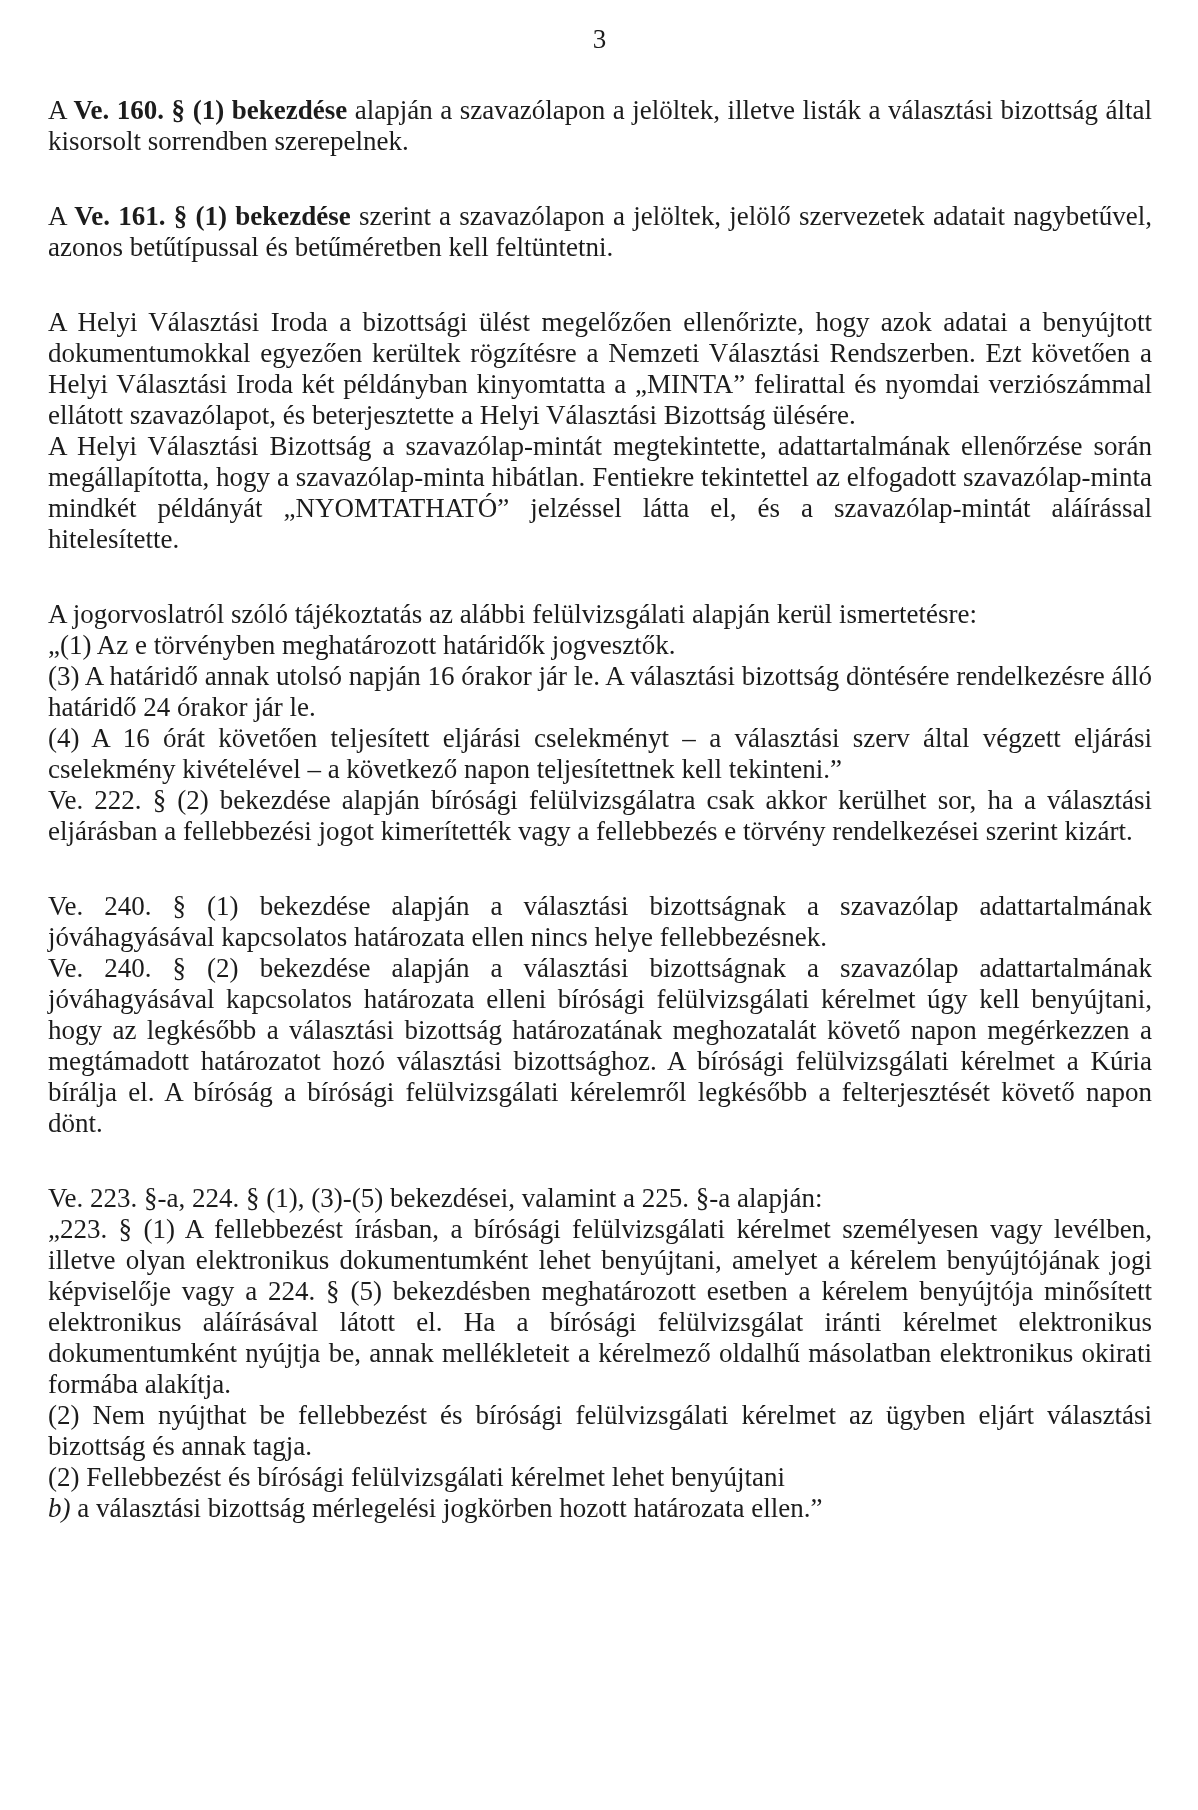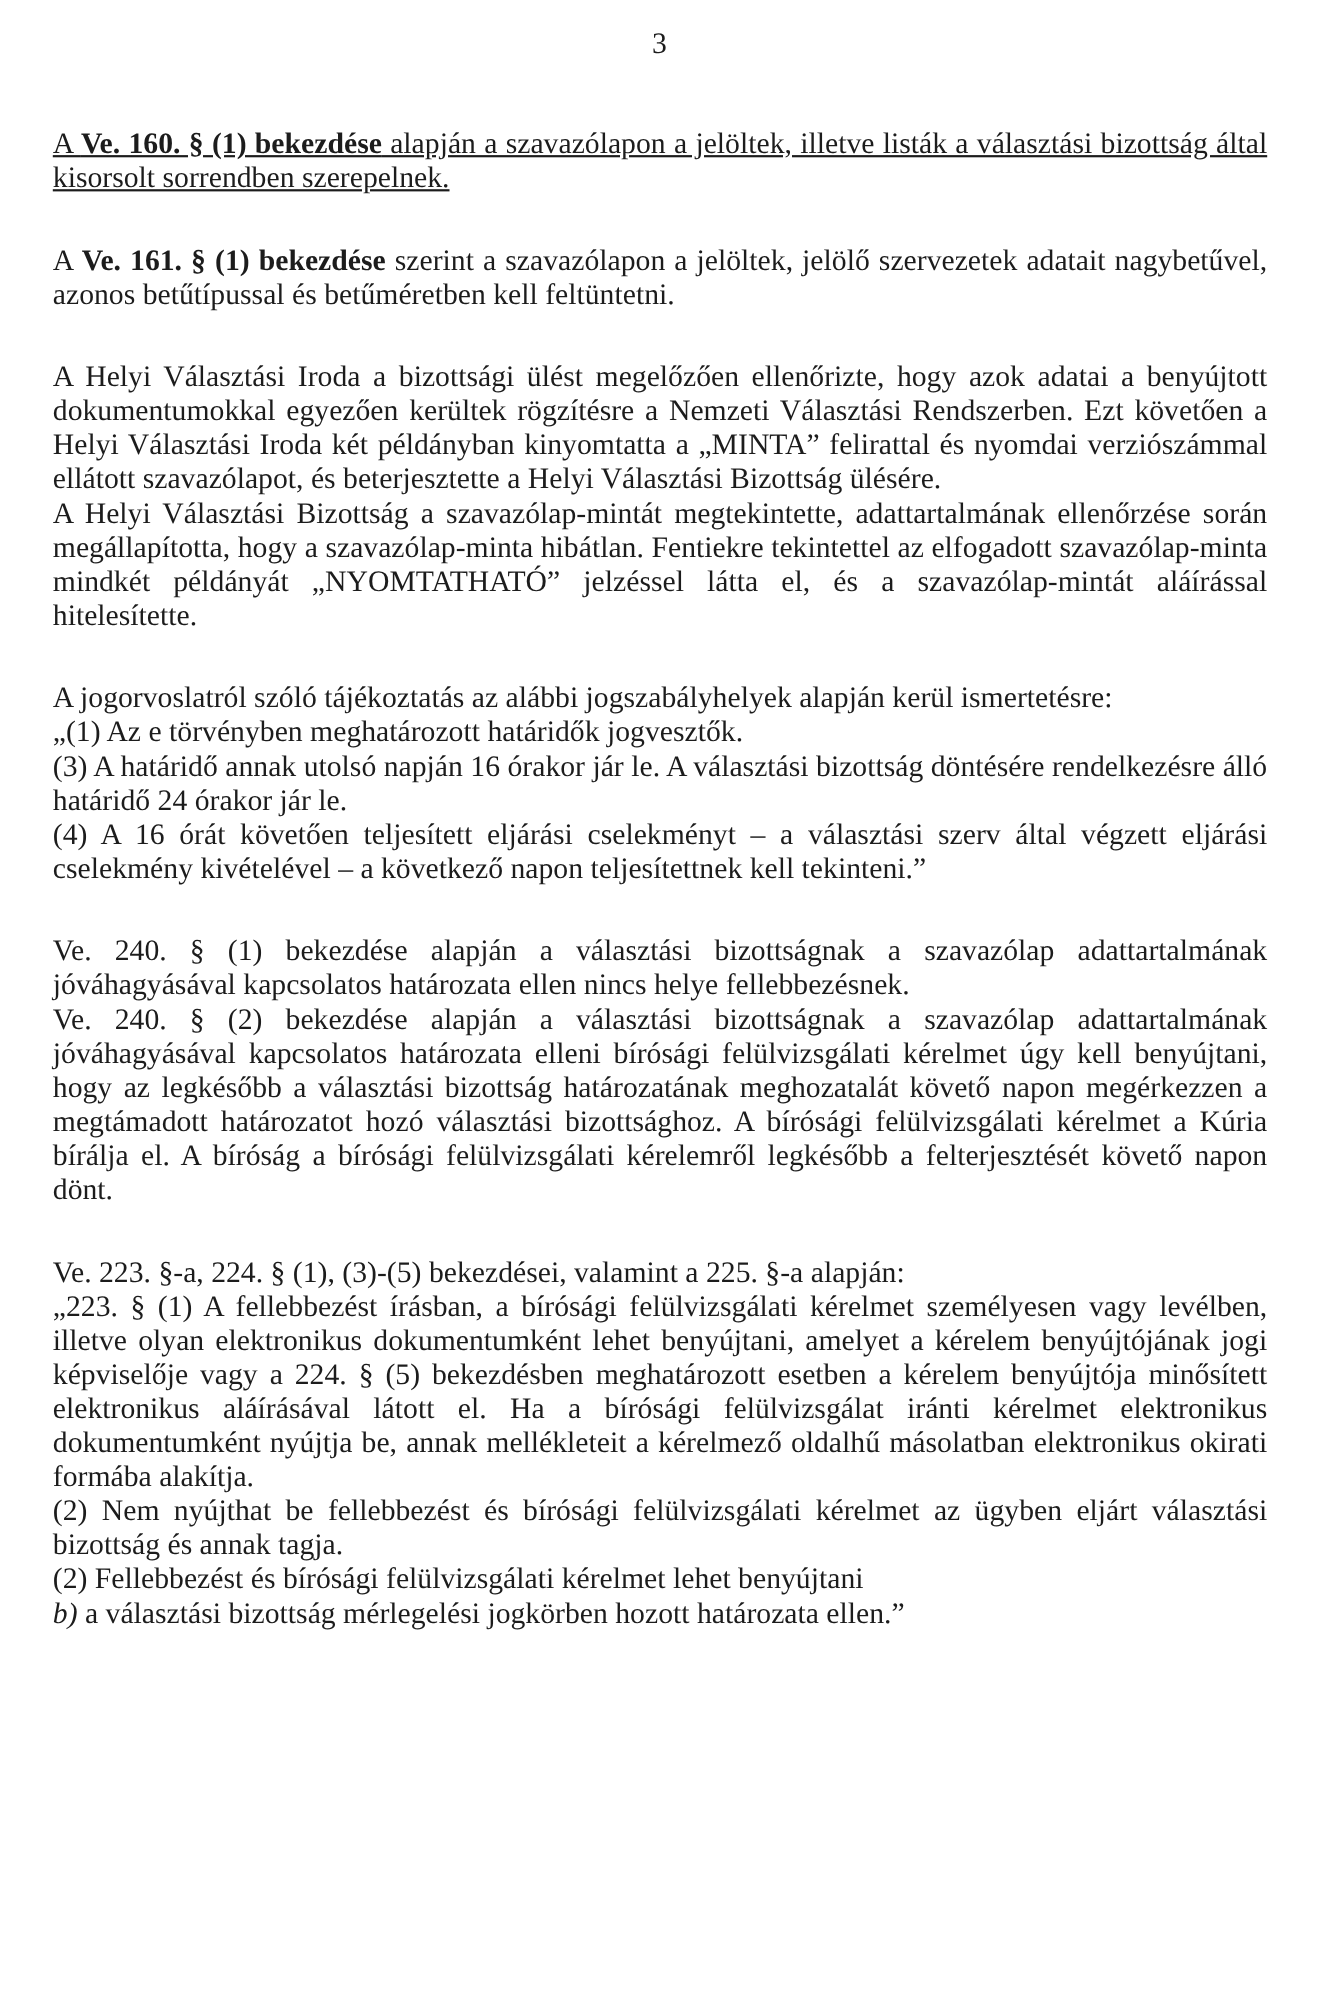--- a/index.html
+++ b/index.html
@@ -27,22 +27,21 @@
   }
   p.para {
     margin: 0;
     text-align: justify;
     text-justify: inter-word;
   }
   p.sec {
     margin-top: 44px;
   }
   p.first {
-    margin-top: 60px;
-    text-decoration: underline;
+    margin-top: 40px;
   }
   strong.law-ref {
     font-weight: bold;
   }
   em.list-marker {
     font-style: italic;
   }
 </style>
 </head>
 <body>
@@ -51,24 +50,25 @@
 
   <div class="page-number">3</div>
 
   <p class="para sec first"><span>A </span><strong class="law-ref">Ve. 160. § (1) bekezdése</strong><span> alapján a szavazólapon a jelöltek, illetve listák a választási bizottság által kisorsolt sorrendben szerepelnek.</span></p>
 
   <p class="para sec"><span>A </span><strong class="law-ref">Ve. 161. § (1) bekezdése</strong><span> szerint a szavazólapon a jelöltek, jelölő szervezetek adatait nagybetűvel, azonos betűtípussal és betűméretben kell feltüntetni.</span></p>
 
   <p class="para sec">A Helyi Választási Iroda a bizottsági ülést megelőzően ellenőrizte, hogy azok adatai a benyújtott dokumentumokkal egyezően kerültek rögzítésre a Nemzeti Választási Rendszerben. Ezt követően a Helyi Választási Iroda két példányban kinyomtatta a „MINTA” felirattal és nyomdai verziószámmal ellátott szavazólapot, és beterjesztette a Helyi Választási Bizottság ülésére.</p>
   <p class="para">A Helyi Választási Bizottság a szavazólap-mintát megtekintette, adattartalmának ellenőrzése során megállapította, hogy a szavazólap-minta hibátlan. Fentiekre tekintettel az elfogadott szavazólap-minta mindkét példányát „NYOMTATHATÓ” jelzéssel látta el, és a szavazólap-mintát aláírással hitelesítette.</p>
 
-  <p class="para sec">A jogorvoslatról szóló tájékoztatás az alábbi jogszabályhelyek alapján kerül ismertetésre:</p>
+  <p class="para sec">A jogorvoslatról szóló tájékoztatás az alábbi felülvizsgálati alapján kerül ismertetésre:</p>
   <p class="para">„(1) Az e törvényben meghatározott határidők jogvesztők.</p>
   <p class="para">(3) A határidő annak utolsó napján 16 órakor jár le. A választási bizottság döntésére rendelkezésre álló határidő 24 órakor jár le.</p>
   <p class="para">(4) A 16 órát követően teljesített eljárási cselekményt – a választási szerv által végzett eljárási cselekmény kivételével – a következő napon teljesítettnek kell tekinteni.”</p>
+  <p class="para">Ve. 222. § (2) bekezdése alapján bírósági felülvizsgálatra csak akkor kerülhet sor, ha a választási eljárásban a fellebbezési jogot kimerítették vagy a fellebbezés e törvény rendelkezései szerint kizárt.</p>
 
   <p class="para sec">Ve. 240. § (1) bekezdése alapján a választási bizottságnak a szavazólap adattartalmának jóváhagyásával kapcsolatos határozata ellen nincs helye fellebbezésnek.</p>
   <p class="para">Ve. 240. § (2) bekezdése alapján a választási bizottságnak a szavazólap adattartalmának jóváhagyásával kapcsolatos határozata elleni bírósági felülvizsgálati kérelmet úgy kell benyújtani, hogy az legkésőbb a választási bizottság határozatának meghozatalát követő napon megérkezzen a megtámadott határozatot hozó választási bizottsághoz. A bírósági felülvizsgálati kérelmet a Kúria bírálja el. A bíróság a bírósági felülvizsgálati kérelemről legkésőbb a felterjesztését követő napon dönt.</p>
 
   <p class="para sec">Ve. 223. §-a, 224. § (1), (3)-(5) bekezdései, valamint a 225. §-a alapján:</p>
   <p class="para">„223. § (1) A fellebbezést írásban, a bírósági felülvizsgálati kérelmet személyesen vagy levélben, illetve olyan elektronikus dokumentumként lehet benyújtani, amelyet a kérelem benyújtójának jogi képviselője vagy a 224. § (5) bekezdésben meghatározott esetben a kérelem benyújtója minősített elektronikus aláírásával látott el. Ha a bírósági felülvizsgálat iránti kérelmet elektronikus dokumentumként nyújtja be, annak mellékleteit a kérelmező oldalhű másolatban elektronikus okirati formába alakítja.</p>
   <p class="para">(2) Nem nyújthat be fellebbezést és bírósági felülvizsgálati kérelmet az ügyben eljárt választási bizottság és annak tagja.</p>
   <p class="para">(2) Fellebbezést és bírósági felülvizsgálati kérelmet lehet benyújtani</p>
 
 

